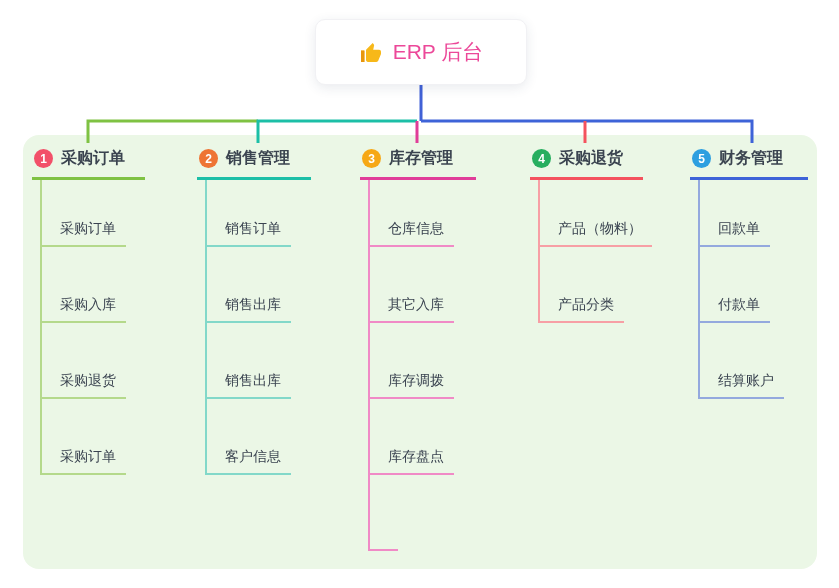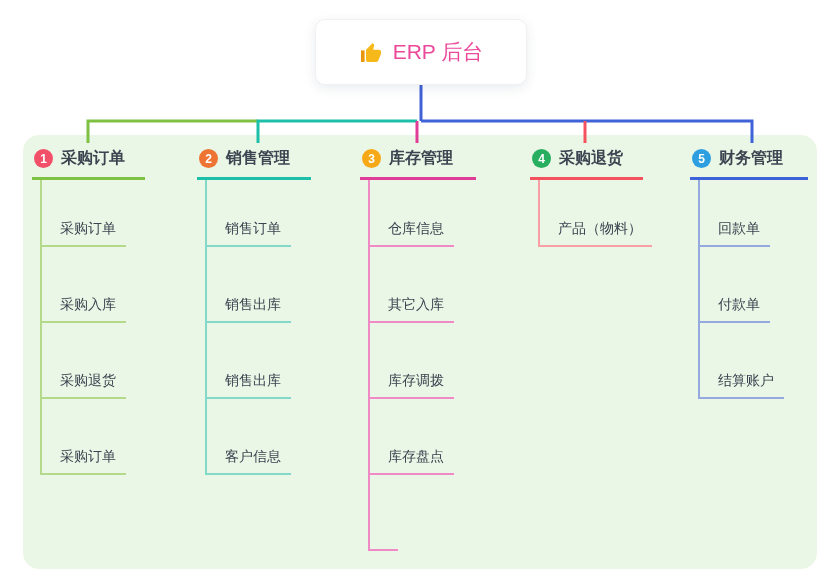--- a/index.html
+++ b/index.html
@@ -138,20 +138,23 @@
 
 <div class="branch b4" style="left:530px;width:113px">
   <div class="branch-header">
     <span class="badge">4</span>
     <span>采购退货</span>
   </div>
   <div class="branch-items">
     <div class="branch-item">
         <span>产品（物料）</span>
       </div>
+    <div class="branch-item">
+        <span>产品分类</span>
+      </div>
   </div>
 </div>
 
 <div class="branch b5" style="left:690px;width:118px">
   <div class="branch-header">
     <span class="badge">5</span>
     <span>财务管理</span>
   </div>
   <div class="branch-items">
     <div class="branch-item">

